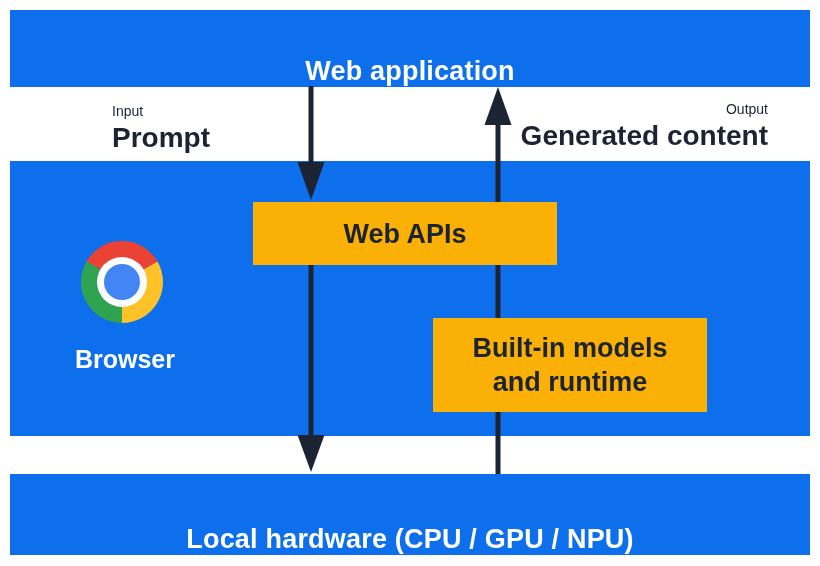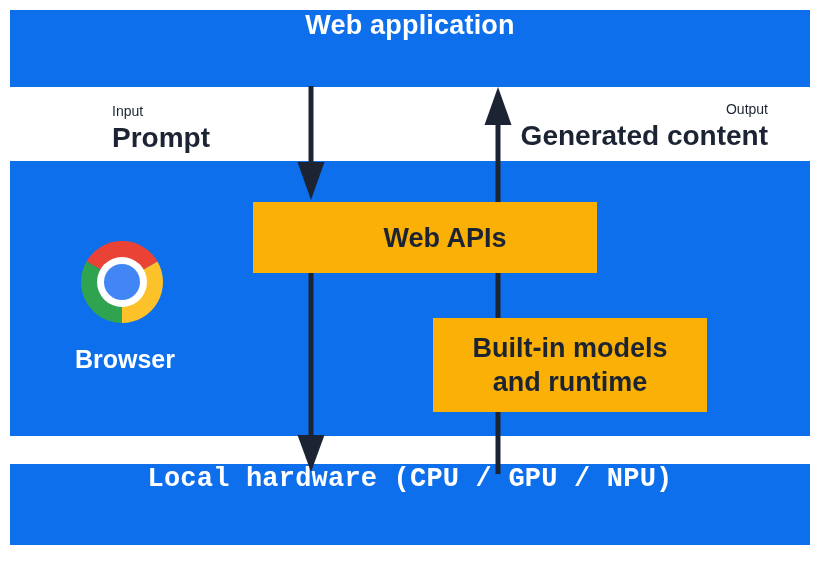--- a/index.html
+++ b/index.html
@@ -11,26 +11,26 @@
     overflow: hidden;
     font-family: "Liberation Sans", sans-serif;
   }
   .band {
     position: absolute;
     left: 10px;
     width: 800px;
     background: var(--blue);
     z-index: 1;
     display: flex;
-    align-items: flex-start;
+    align-items: flex-end;
     justify-content: center;
   }
   .band-top    { top: 10px;  height: 77px; }
   .band-middle { top: 161px; height: 275px; }
-  .band-bottom { top: 464px; height: 81px; font-family: Liberation Mono, monospace; }
+  .band-bottom { top: 474px; height: 81px; }
   .band-label {
     color: #ffffff;
     font-weight: bold;
     font-size: 27px;
     letter-spacing: 0.2px;
   }
   .gap-label {
     position: absolute;
     color: var(--dark);
     z-index: 2;
@@ -53,21 +53,21 @@
     display: flex;
     flex-direction: column;
     align-items: center;
     justify-content: center;
     text-align: center;
     color: var(--dark);
     font-weight: bold;
     font-size: 27px;
     line-height: 34px;
   }
-  .box-web-apis { left: 253px; top: 202px; width: 304px; height: 71px; padding-left: 40px; }
+  .box-web-apis { left: 253px; top: 202px; width: 304px; height: 63px; }
   .box-builtin  { left: 433px; top: 318px; width: 274px; height: 94px; }
   .chrome-logo {
     position: absolute;
     left: 79px; top: 239px;
     width: 86px; height: 86px;
     z-index: 2;
   }
   .browser-label {
     position: absolute;
     left: 50px; top: 345px;

